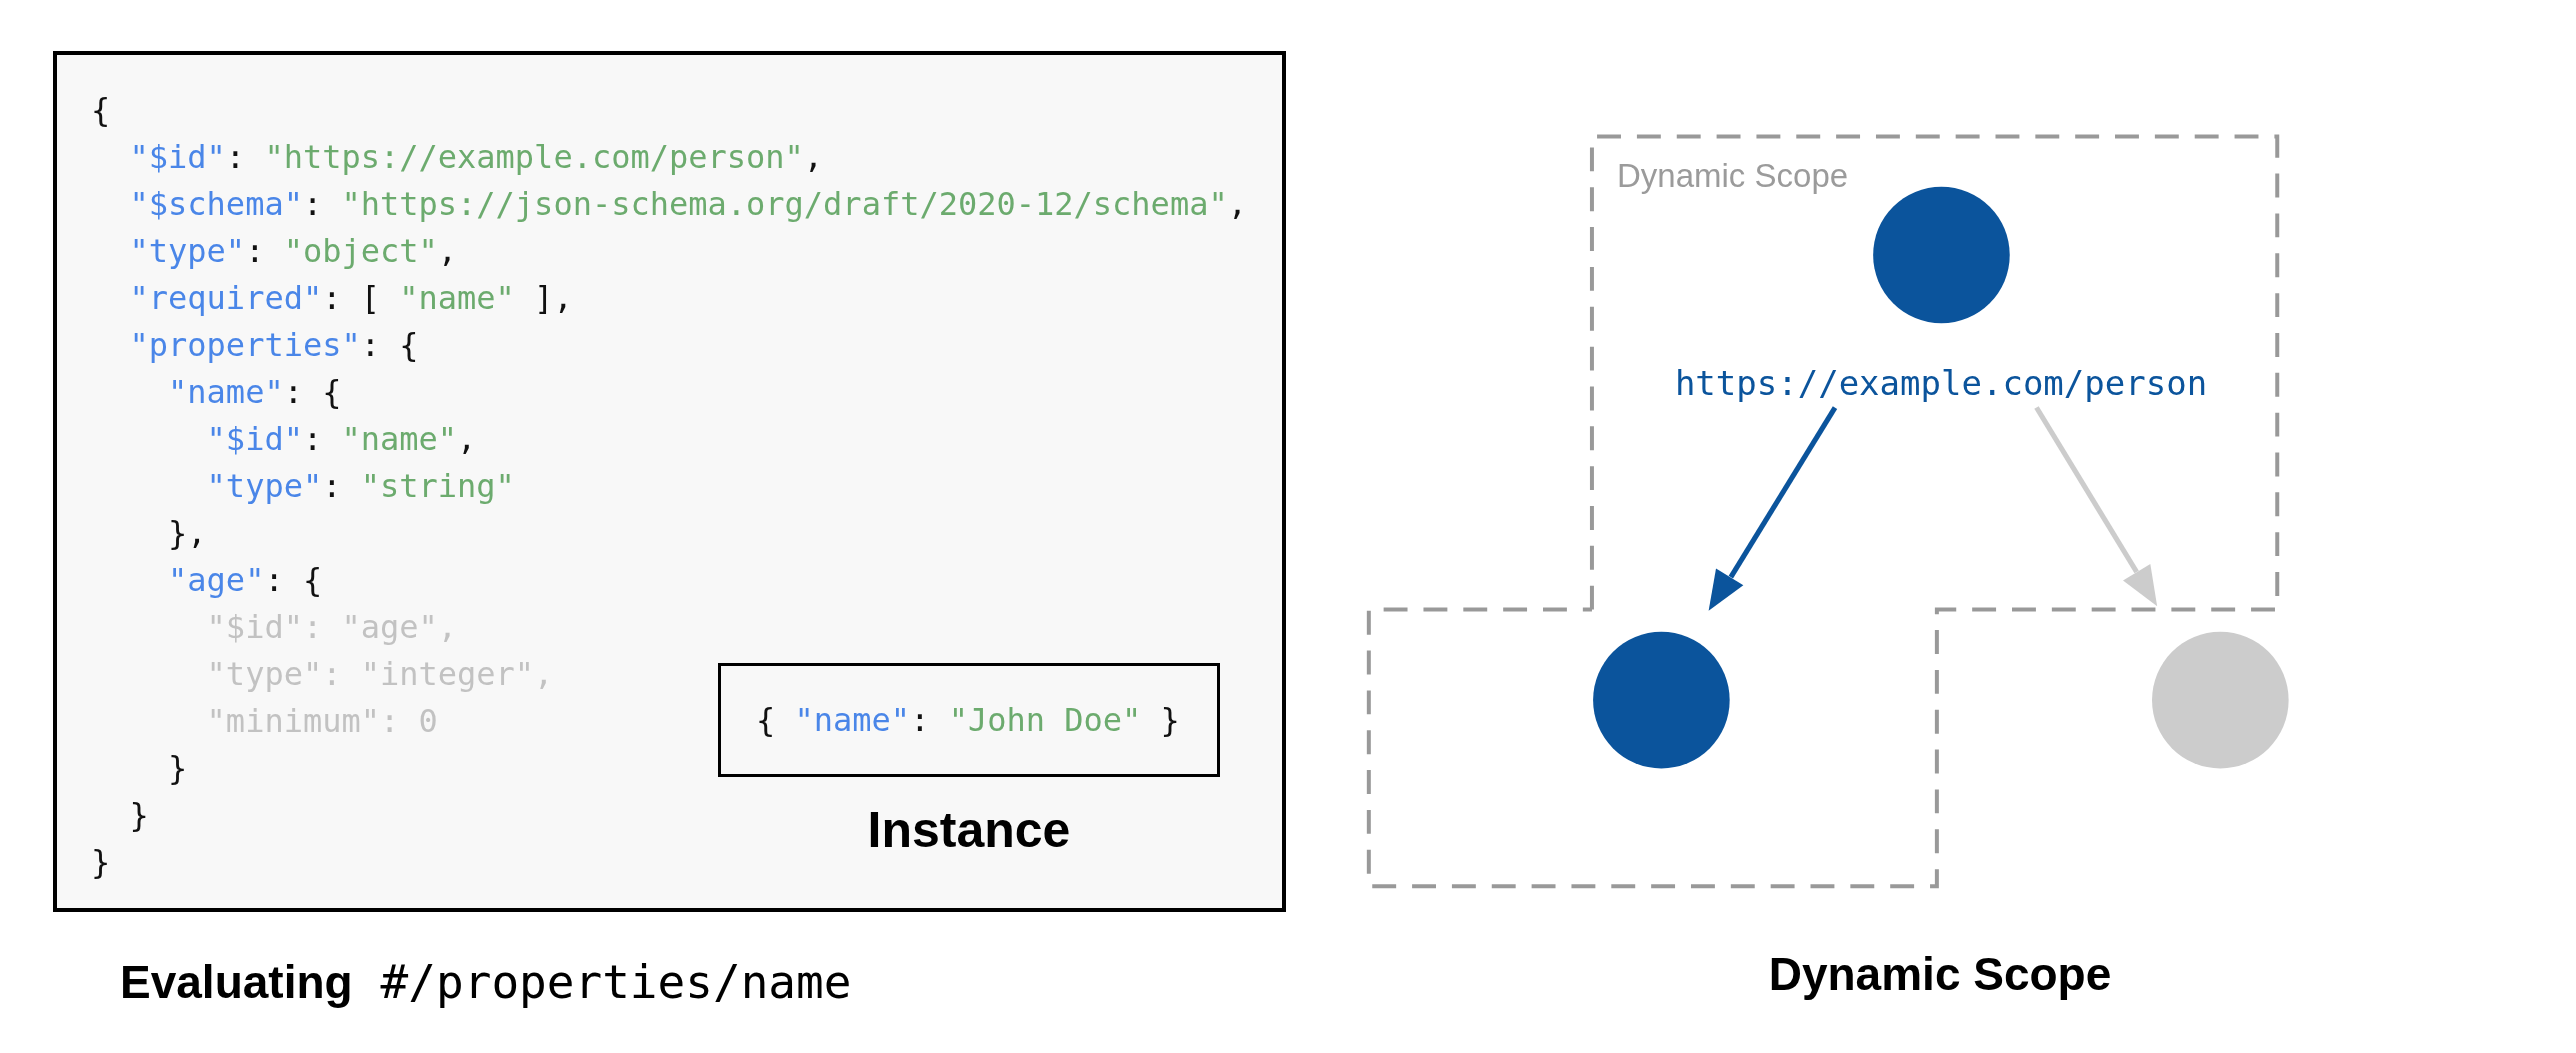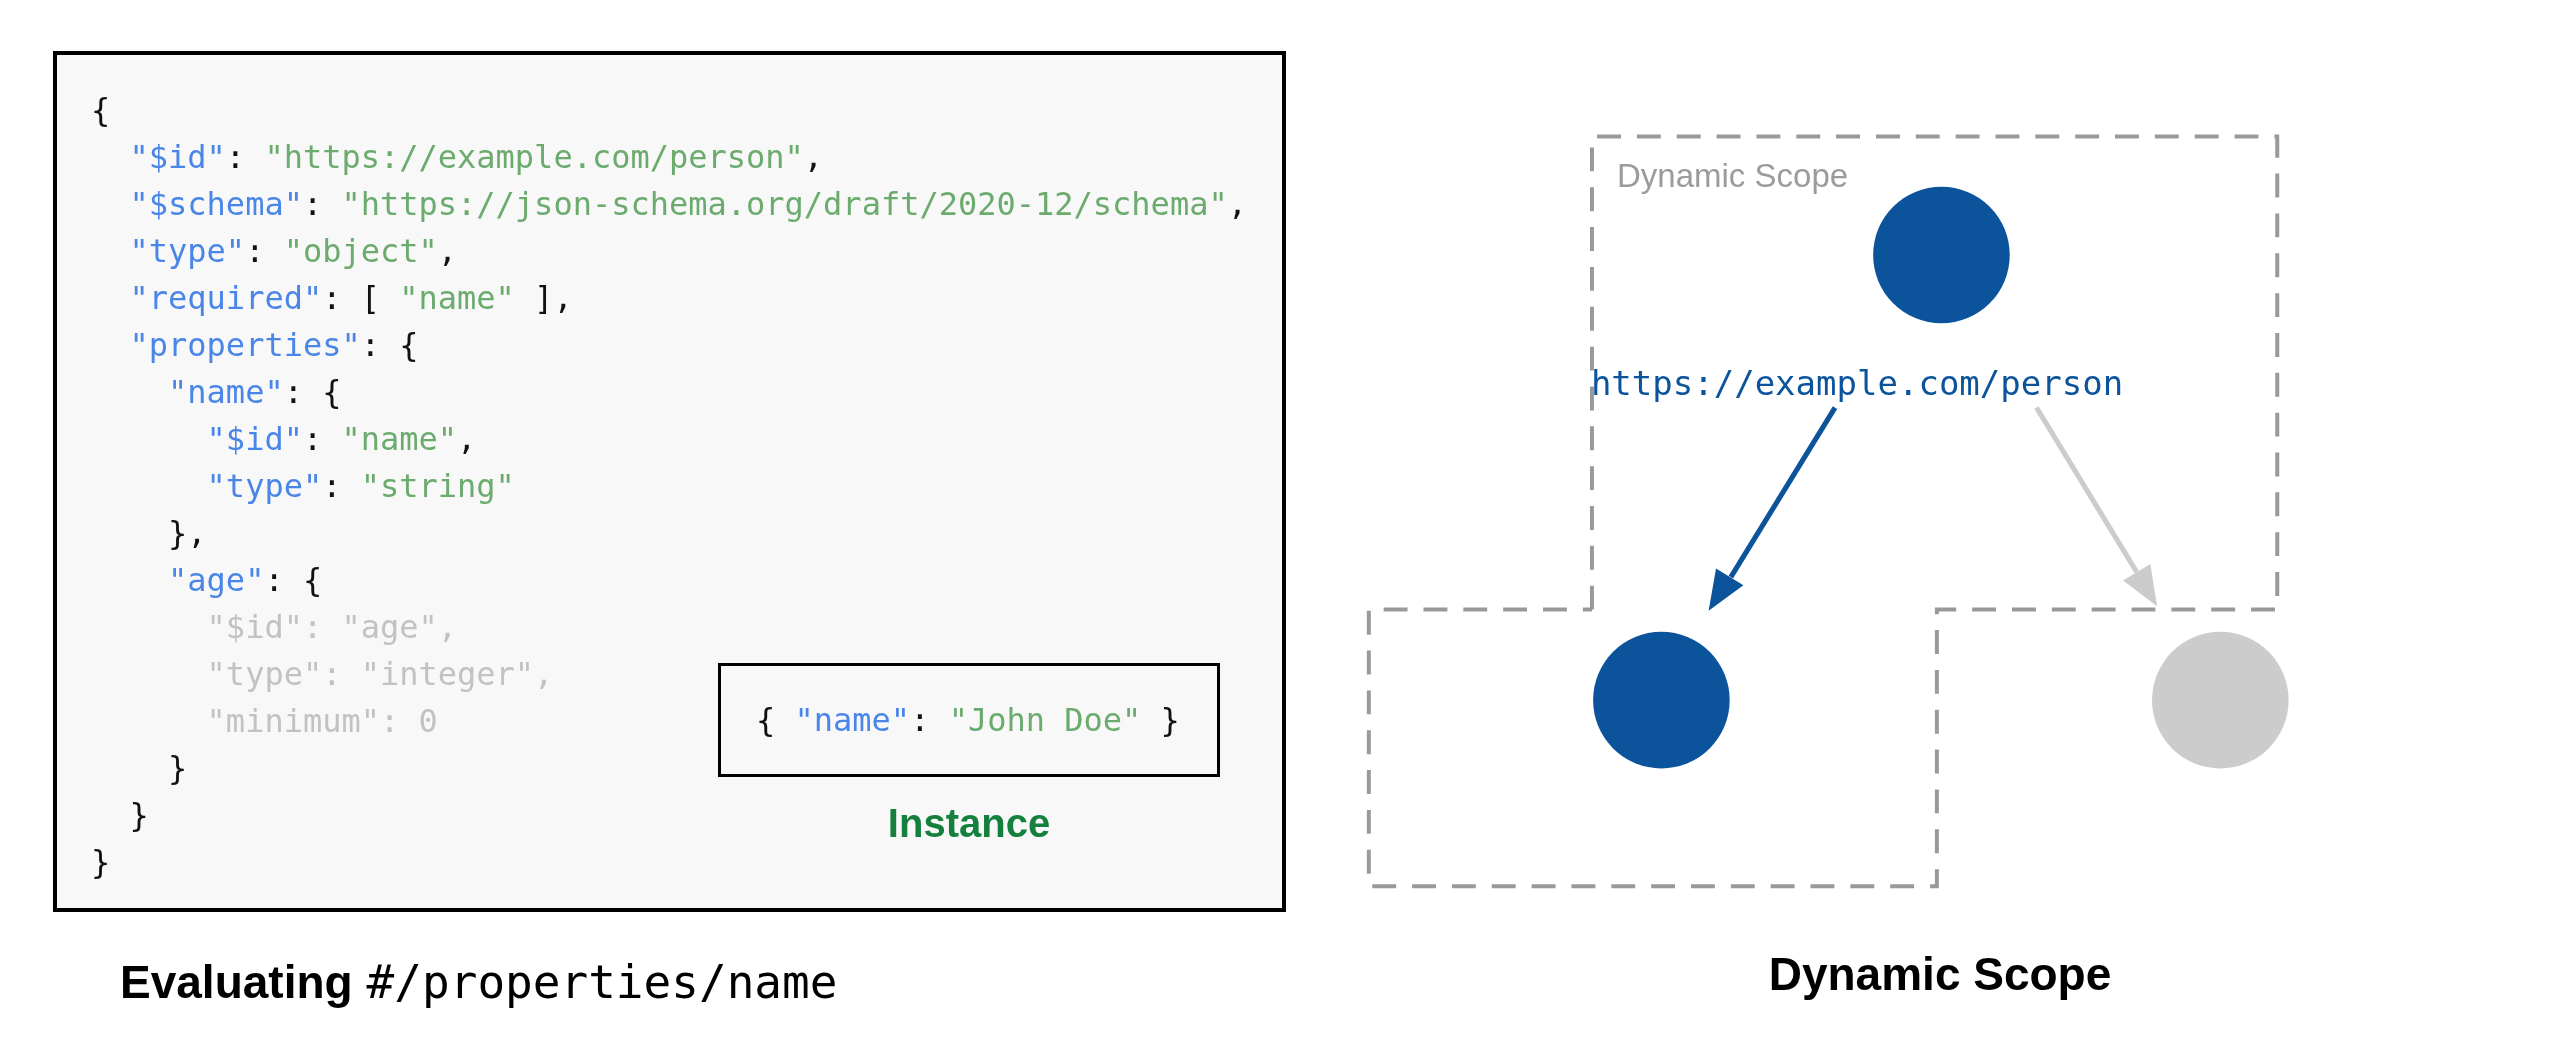--- a/index.html
+++ b/index.html
@@ -33,43 +33,43 @@
     position:absolute;left:718px;top:663px;width:502px;height:114px;
     background:var(--box_bg);border:3.4px solid var(--border_black);
     display:flex;align-items:center;padding-left:35px;
   }
   .instance-code{
     font-family:"DejaVu Sans Mono",monospace;font-size:32px;white-space:pre;
     color:var(--code_black);
   }
   .instance-label{
     position:absolute;left:969px;top:801px;transform:translateX(-50%);
-    font-weight:bold;font-size:40px;color:#15803d;white-space:nowrap;
+    font-weight:bold;font-size:50px;color:#000000;white-space:nowrap;
   }
 
   .caption-left{
     position:absolute;left:120px;top:955px;white-space:nowrap;color:#000;
   }
   .cap-bold{font-weight:bold;font-size:46px;font-family:"Liberation Sans",sans-serif;text-align:right;}
-  .cap-mono{font-size:46px;font-family:"DejaVu Sans Mono",monospace;margin-left:14px;}
+  .cap-mono{font-size:46px;font-family:"DejaVu Sans Mono",monospace;margin-left:28px;}
 
   
   .scope-svg{position:absolute;left:0;top:0;width:2576px;height:1053px;}
 
   .scope-label{
     position:absolute;left:1617px;top:157px;font-size:33px;
     color:var(--scope_label_gray);white-space:nowrap;
   }
   .node-url{
     position:absolute;transform:translateX(-50%);
     font-family:"DejaVu Sans Mono",monospace;font-size:34px;white-space:nowrap;
   }
   .node-url.active{color:var(--node_blue);}
   .node-url.inactive{color:var(--inactive_text);}
-  .url-person{left:1857px;top:363px;}
+  .url-person{left:1941px;top:363px;}
   .url-name{left:1659px;top:804px;}
   .url-age{left:2222px;top:804px;}
 
   .caption-right{
     position:absolute;left:1940px;top:947px;transform:translateX(-50%);
     font-weight:bold;font-size:46px;color:#000;white-space:nowrap;
   }
 </style>
 </head>
 <body>

